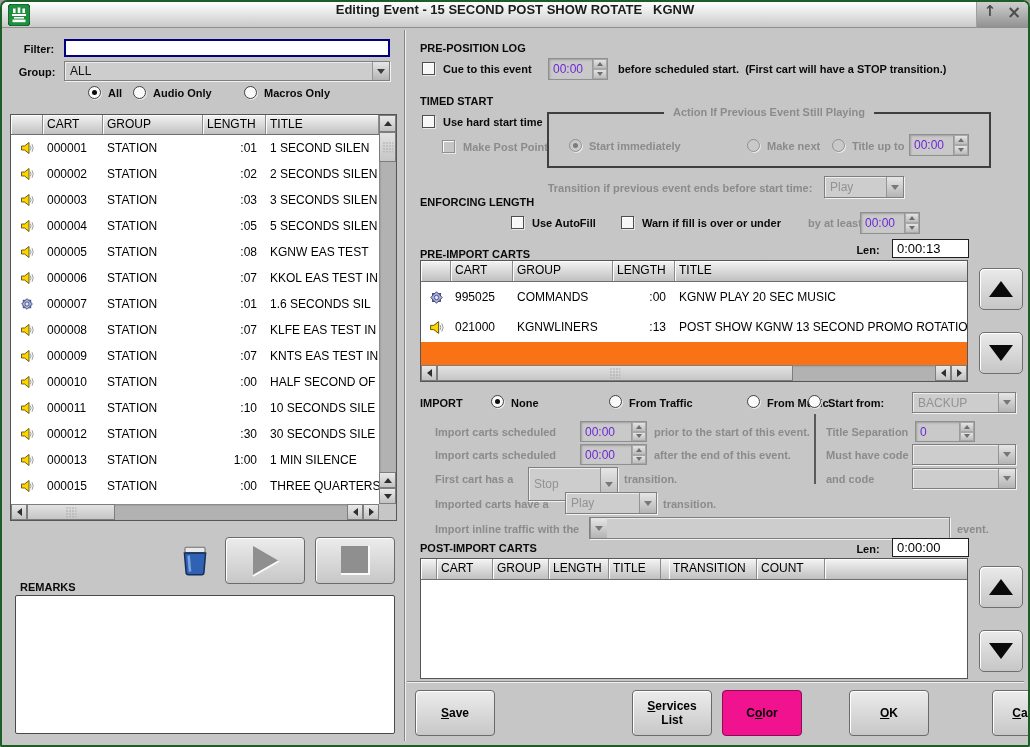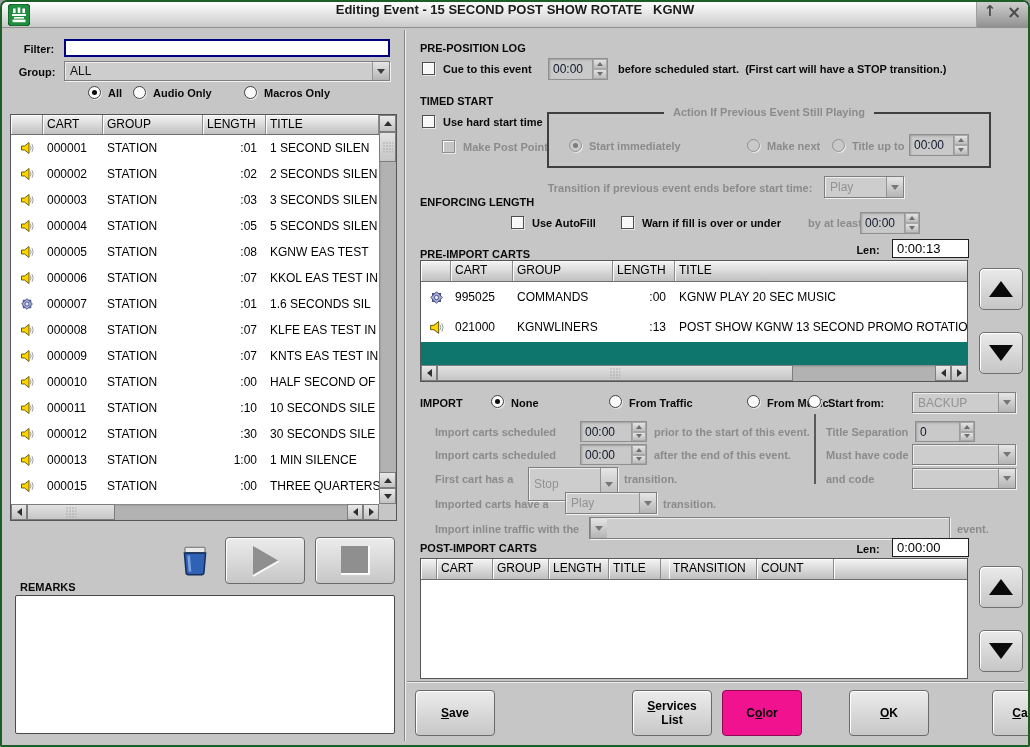--- a/index.html
+++ b/index.html
@@ -36,48 +36,48 @@
     border:1px solid #7f7f7f; box-shadow:inset 1px 1px 0 #ededed, 1px 1px 0 #f2f2f2; }
   .combo .cval { flex:1; font:12px "Liberation Sans",sans-serif; color:#101010; padding:0 5px; align-self:center;
     white-space:pre; overflow:hidden; }
   .combo .carr { width:17px; border-left:1px solid #949494; background:linear-gradient(#e6e6e6,#b4b4b4);
     display:flex; align-items:center; justify-content:center; }
   .combo.cbdis .cval { color:#929292; }
   .tri-dn { width:0; height:0; border-left:4px solid transparent; border-right:4px solid transparent; border-top:5px solid #3c3c3c; }
   .combo.cbdis .tri-dn { border-top-color:#777; }
   .spin { position:absolute; display:flex; background:#c9c9c9; border:1px solid #909090;
     box-shadow:inset 1px 1px 2px rgba(0,0,0,.22); }
-  .spin .val { flex:1; font:12px "Liberation Sans",sans-serif; color:#0f172a; padding:0 4px; align-self:center; }
+  .spin .val { flex:1; font:12px "Liberation Sans",sans-serif; color:#6d28d9; padding:0 4px; align-self:center; }
   .spin .arrows { width:15px; display:flex; flex-direction:column; border-left:1px solid #9a9a9a; }
   .spin .sa { flex:1; background:linear-gradient(#e3e3e3,#bcbcbc); border:1px solid #a8a8a8;
     display:flex; align-items:center; justify-content:center; }
   .stu { width:0; height:0; border-left:3px solid transparent; border-right:3px solid transparent; border-bottom:4px solid #6e6e6e; }
   .std { width:0; height:0; border-left:3px solid transparent; border-right:3px solid transparent; border-top:4px solid #6e6e6e; }
   .lenfield { position:absolute; background:#fff; border:1px solid #1f1f1f;
     font:13px "Liberation Sans",sans-serif; color:#000; padding:1px 4px; }
   .groupbox { position:absolute; border:2px solid #3f3f3f; }
   .gb-title { position:absolute; top:-8px; left:50%; transform:translateX(-50%); background:#c6c6c6;
     padding:0 9px; font:bold 11px "Liberation Sans",sans-serif; color:#8b8b8b; white-space:pre; }
   
-  .tbl { position:absolute; background:#0f766e; border:1px solid #565656; }
+  .tbl { position:absolute; background:#f97316; border:1px solid #565656; }
   .thead { position:absolute; left:0; top:0; height:20px; display:flex;
     background:linear-gradient(#f4f4f4,#c0c0c0); border-bottom:1px solid #6f6f6f; }
   .th { font:12px "Liberation Sans",sans-serif; color:#000; padding:2px 4px; border-right:1px solid #8b8b8b;
     box-shadow:inset 1px 1px 0 #fdfdfd; white-space:pre; overflow:hidden; }
   .trow { display:flex; height:26px; align-items:center; background:#fff; }
   .td { font:12px "Liberation Sans",sans-serif; color:#000; padding:0 4px; white-space:pre; overflow:hidden; }
   .len-cell { text-align:right; padding-right:9px; }
   .ic { display:block; margin:0 auto; }
   
   .lc-i{width:32px;} .lc-cart{width:60px;} .lc-grp{width:100px;} .lc-len{width:63px;} .lc-title{flex:1;}
   
   .pc-i{width:30px;} .pc-cart{width:62px;} .pc-grp{width:100px;} .pc-len{width:62px;} .pc-title{flex:1;}
   .prow { height:30px; }
   
-  .qc-i{width:16px;} .qc-cart{width:56px;} .qc-grp{width:56px;} .qc-len{width:60px;} .qc-title{width:52px;} .qc-tr{width:88px;margin-left:8px;} .qc-cnt{width:77px;} .qc-fill{flex:1; border-right:none !important;}
+  .qc-i{width:16px;} .qc-cart{width:56px;} .qc-grp{width:56px;} .qc-len{width:60px;} .qc-title{width:52px;} .qc-tr{width:88px;margin-left:8px;} .qc-cnt{width:68px;} .qc-fill{flex:1; border-right:none !important;}
   
   .sbzone { position:absolute; background:#b2b2b2; box-shadow:inset 1px 1px 2px rgba(0,0,0,.3); }
   .sbtn { position:absolute; background:linear-gradient(#e9e9e9,#c2c2c2); border:1px solid #7d7d7d;
     display:flex; align-items:center; justify-content:center; }
   .thumb { position:absolute; background:linear-gradient(#e2e2e2,#c6c6c6); border:1px solid #7d7d7d; }
   .thumb::after { content:""; position:absolute; left:50%; top:50%; width:11px; height:11px; transform:translate(-50%,-50%);
     background-image:radial-gradient(circle,#808080 0.8px,transparent 1px); background-size:3px 3px; }
   .tl{width:0;height:0;border-top:4px solid transparent;border-bottom:4px solid transparent;border-right:5px solid #2e2e2e;}
   .tr2{width:0;height:0;border-top:4px solid transparent;border-bottom:4px solid transparent;border-left:5px solid #2e2e2e;}
   .tu2{width:0;height:0;border-left:4px solid transparent;border-right:4px solid transparent;border-bottom:5px solid #2e2e2e;}

